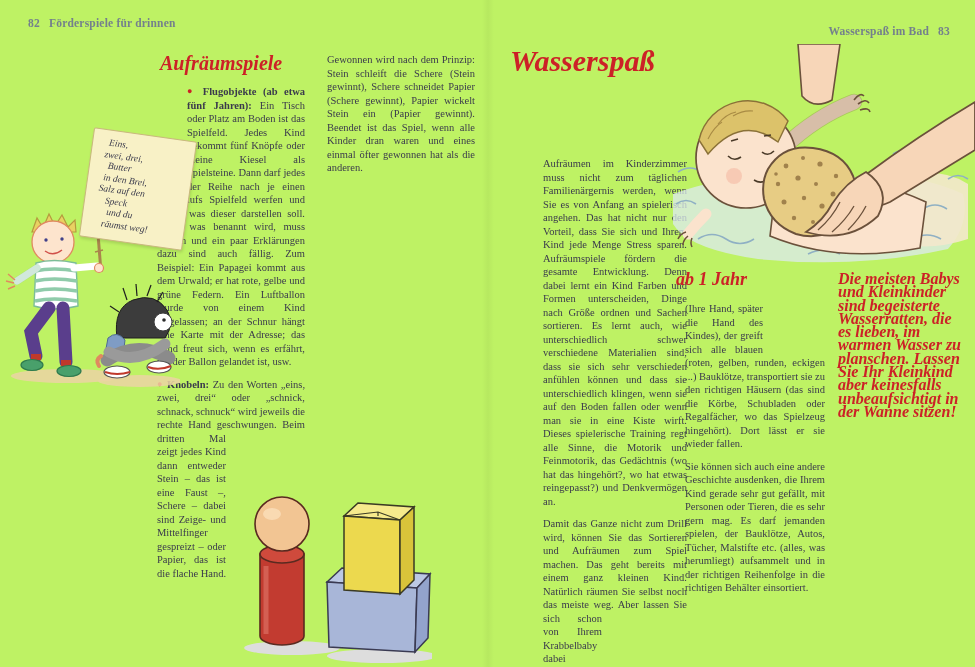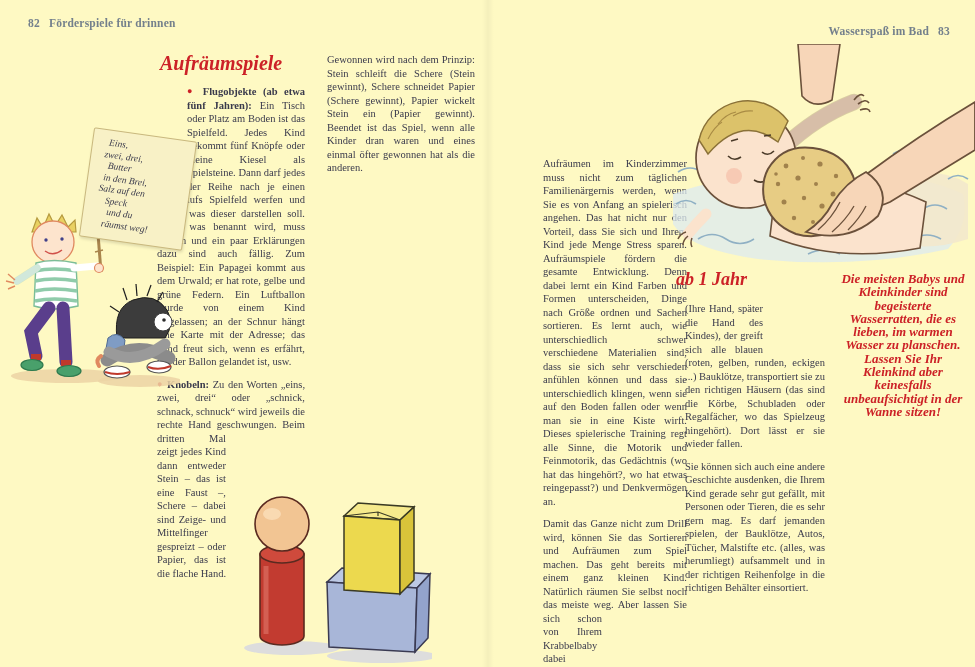--- a/index.html
+++ b/index.html
@@ -1,34 +1,34 @@
 <!DOCTYPE html>
 <html><head>
 <meta charset="utf-8">
 <style>
   html,body{margin:0;padding:0;background:#e8e8e8;}
   .spread{
-    position:relative;width:975px;height:667px;background:#fef9c3;
+    position:relative;width:975px;height:667px;background:#bef264;
     font-family:"Liberation Serif",serif;color:#3a3a4c;overflow:hidden;margin:0 auto;
   }
   .gutter{position:absolute;left:482px;top:0;width:12px;height:667px;
     background:linear-gradient(90deg,rgba(0,0,0,0) 0%,rgba(0,0,0,0.04) 50%,rgba(0,0,0,0) 100%);}
   .runhead{position:absolute;top:17px;font-weight:bold;font-size:11.5px;color:#74808c;letter-spacing:.2px;}
   .runhead-left{left:25px;}
   .runhead-right{right:22px;text-align:right;margin-top:8px;}
   .runhead span{margin:0 3px;}
   .col{position:absolute;text-align:justify;font-size:10.5px;line-height:13.5px;}
   .col p{margin:9px;}
   .section-heading{color:#cc2127;font-style:italic;font-weight:bold;font-size:20px;line-height:22px;margin:0 0 11px 12px;text-align:left;}
   .big-heading{position:absolute;left:510px;top:42px;color:#cc2127;font-style:italic;font-weight:bold;font-size:30px;line-height:38px;text-align:left;}
   .sub-heading{color:#cc2127;font-style:italic;font-weight:bold;font-size:18px;line-height:22px;margin:0 0 12px 0;text-align:left;}
   .item{margin-top:11px;}
   .bullet{color:#cc2127;font-size:9px;vertical-align:1px;}
   .margin-note{position:absolute;left:838px;top:272px;width:130px;color:#cc2127;
-    font-weight:bold;font-style:italic;font-size:13px;line-height:13.3px;text-align:center;}
+    font-weight:bold;font-style:italic;font-size:16px;line-height:13.3px;text-align:left;}
   .flag{
     position:absolute;left:86px;top:134px;width:84px;background:#f8f1c6;
     border:1.5px solid #c9b87e;border-radius:2px;transform:rotate(8deg);
     padding:7px 6px 9px 12px;font-style:italic;font-size:9.5px;line-height:11.5px;
     color:#3a3a4c;box-shadow:1px 2px 3px rgba(0,0,0,.12);z-index:3;
   }
   .flag-line{white-space:nowrap;}
   .flag-line:nth-child(1){margin-left:4px;}
   .flag-line:nth-child(2){margin-left:1px;}
   .flag-line:nth-child(3){margin-left:6px;}
@@ -176,20 +176,21 @@
     <g>
       <path d="M112,40 L126,27 L182,31 L168,44 Z" fill="#f6ea8c" stroke="#3a3a24" stroke-width="1.5"></path>
       <path d="M112,40 L168,44 L168,118 L112,114 Z" fill="#ecd94e" stroke="#3a3a24" stroke-width="1.5"></path>
       <path d="M168,44 L182,31 L182,104 L168,118 Z" fill="#d9c43a" stroke="#3a3a24" stroke-width="1.5"></path>
       <path d="M112,40 L146,36 L168,44" fill="none" stroke="#3a3a24" stroke-width="1.2"></path>
       <line x1="146" y1="36" x2="146" y2="40" stroke="#3a3a24" stroke-width="1.2"></line>
     </g>
   </svg>
 
   <div class="big-heading">
+    <div>Wasserspaß</div>
   </div>
 
   <div class="col" style="left:534px;top:148px;width:162px;">
     <p>Aufräumen im Kinderzimmer muss nicht zum täglichen Familienärgernis werden, wenn Sie es von Anfang an spielerisch angehen. Das hat nicht nur den Vorteil, dass Sie sich und Ihrem Kind jede Menge Stress sparen. Aufräumspiele fördern die gesamte Entwicklung. Denn dabei lernt ein Kind Farben und Formen unterscheiden, Dinge nach Größe ordnen und Sachen sortieren. Es lernt auch, wie unterschiedlich schwer verschiedene Materialien sind, dass sie sich sehr verschieden anfühlen können und dass sie unterschiedlich klingen, wenn sie auf den Boden fallen oder wenn man sie in eine Kiste wirft. Dieses spielerische Training regt alle Sinne, die Motorik und Feinmotorik, das Gedächtnis (wo hat das hingehört?, wo hat etwas reingepasst?) und Denkvermögen an.</p>
     <p>
       <span>Damit das Ganze nicht zum Drill wird, können Sie das Sortieren und Aufräumen zum Spiel machen. Das geht bereits mit einem ganz kleinen Kind. Natürlich räumen Sie selbst noch das meiste weg. Aber lassen Sie</span>
       <span class="spacer-right-sm"></span>
       <span>sich schon von Ihrem Krabbelbaby dabei „helfen“ und erzählen Sie ihm, was passiert: Da kommt ein Bagger</span>
     </p>
   </div>

